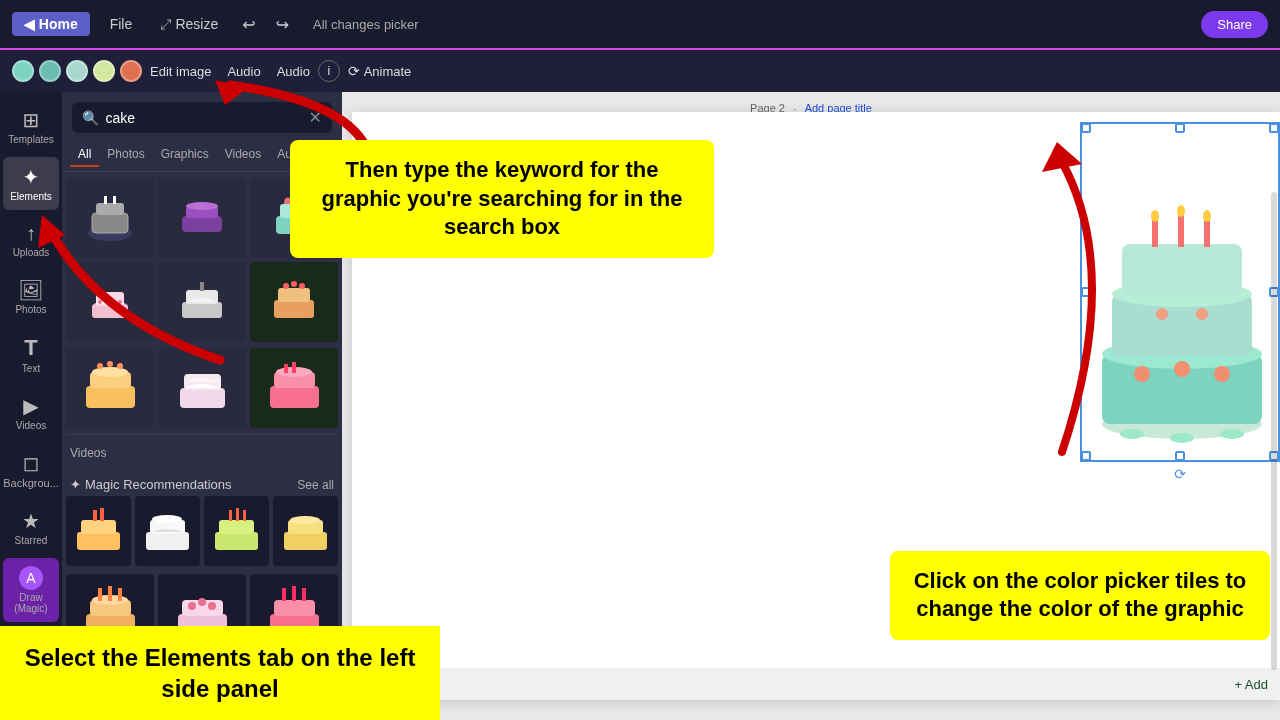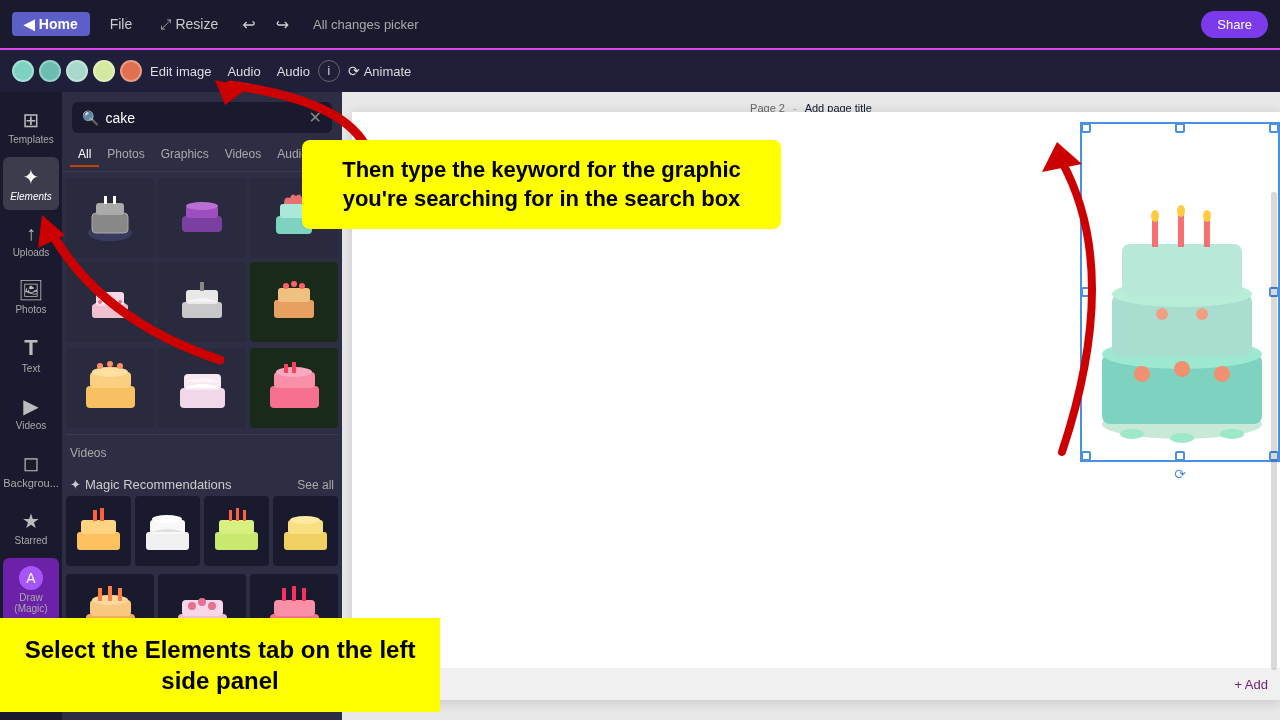--- a/index.html
+++ b/index.html
@@ -30,21 +30,21 @@
 
     
     .left-icon-panel {
       width: 62px; background: #1a1a2e; display: flex; flex-direction: column; align-items: center; padding: 8px 0; gap: 4px;
     }
     .left-icon-item { display: flex; flex-direction: column; align-items: center; gap: 2px; padding: 8px 4px; border-radius: 6px; cursor: pointer; width: 56px; }
     .left-icon-item.active { background: rgba(255,255,255,0.15); }
     .left-icon-item span.icon-symbol { font-size: 20px; color: #bbb; }
     .left-icon-item span.icon-label { font-size: 10px; color: #aaa; text-align: center; }
     .left-icon-item.active span.icon-symbol { color: white; }
-    .left-icon-item.active span.icon-label { color: white; font-style: italic; }
+    .left-icon-item.active span.icon-label { color: white; }
 
     
     .elements-panel { width: 280px; background: #2d2d44; display: flex; flex-direction: column; overflow: hidden; }
     .search-bar { padding: 10px 10px 6px; }
     .search-input-wrap { display: flex; align-items: center; background: #1a1a2e; border-radius: 6px; padding: 6px 10px; gap: 6px; }
     .search-input-wrap input { background: none; border: none; outline: none; color: white; font-size: 14px; flex: 1; }
     .search-input-wrap input::placeholder { color: #888; }
     .search-input-wrap .search-icon { color: #888; font-size: 14px; }
     .filter-tabs { display: flex; gap: 0; padding: 4px 8px; border-bottom: 1px solid #3a3a55; }
     .filter-tab { color: #aaa; font-size: 12px; padding: 4px 8px; cursor: pointer; border-bottom: 2px solid transparent; }
@@ -356,21 +356,21 @@
       </div>
     </div>
   </div>
 
   <div class="canvas-area">
     <div class="canvas-page">
 
       <div style="position:absolute;top:10px;left:50%;transform:translateX(-50%);color:#666;font-size:11px;white-space:nowrap;display:flex;align-items:center;gap:8px;">
         <span>Page 2</span>
         <span style="color:#aaa;">-</span>
-        <span style="color:#0f172a;">Add page title</span>
+        <span style="color:#1d4ed8;">Add page title</span>
       </div>
 
       <div style="position:absolute;right:0;top:20px;bottom:20px;width:calc(100% - 10px);background:white;box-shadow:0 2px 12px rgba(0,0,0,0.15);overflow:hidden;">
 
         <div style="position:absolute;top:10px;right:0;width:200px;height:340px;border:2px solid #4a90e2;">
           <div class="handle tl"></div>
           <div class="handle tr"></div>
           <div class="handle bl"></div>
           <div class="handle br"></div>
           <div class="handle tm"></div>
@@ -403,40 +403,43 @@
 
             <ellipse cx="50" cy="310" rx="12" ry="5" fill="#9de8c8"></ellipse>
             <ellipse cx="100" cy="314" rx="12" ry="5" fill="#9de8c8"></ellipse>
             <ellipse cx="150" cy="310" rx="12" ry="5" fill="#9de8c8"></ellipse>
           </svg>
           
           <div style="position:absolute;bottom:-22px;left:50%;transform:translateX(-50%);color:#4a90e2;font-size:14px;">⟳</div>
         </div>
 
         <div style="position:absolute;bottom:0;left:0;right:0;height:32px;background:#f0f0f0;display:flex;align-items:center;justify-content:flex-end;padding:0 12px;">
-          <span style="color:#701a75;font-size:13px;cursor:pointer;">+ Add</span>
-        </div>
-      </div>
-
+          <span style="color:#14532d;font-size:13px;cursor:pointer;">+ Add</span>
+        </div>
+      </div>
+
+      <div style="position:absolute;bottom:80px;right:10px;width:380px;z-index:200;">
+        <div class="callout-yellow" style="font-size:22px;">Click on the color picker tiles to change the color of the graphic</div>
+      </div>
 
       <svg style="position:absolute;top:0;left:0;width:100%;height:100%;pointer-events:none;z-index:199;">
         <path d="M 720 70 Q 780 180 720 360" stroke="#cc0000" stroke-width="8" fill="none" stroke-linecap="round"></path>
         <polygon points="715,50 700,80 740,72" fill="#cc0000"></polygon>
       </svg>
     </div>
 
     <div style="position:absolute;right:3px;top:100px;bottom:50px;width:6px;background:rgba(0,0,0,0.15);border-radius:3px;"></div>
   </div>
 </div>
 
-<div style="position:fixed;bottom:8px;left:0;width:440px;z-index:300;margin-top:12px;">
+<div style="position:fixed;bottom:0;left:0;width:440px;z-index:300;margin-top:12px;">
   <div class="callout-yellow" style="border-radius:0;font-size:24px;">Select the Elements tab on the left side panel</div>
 </div>
 
-<div style="position:fixed;top:140px;left:290px;width:479px;z-index:300;margin-left:12px;">
+<div style="position:fixed;top:140px;left:290px;width:424px;z-index:300;">
   <div class="callout-yellow" style="font-size:22px;">Then type the keyword for the graphic you're searching for in the search box</div>
 </div>
 
 <svg style="position:fixed;top:0;left:0;width:640px;height:720px;pointer-events:none;z-index:299;">
 
   <path d="M 220 360 Q 100 320 50 230" stroke="#cc0000" stroke-width="9" fill="none" stroke-linecap="round"></path>
   <polygon points="42,215 38,248 65,235" fill="#cc0000"></polygon>
 </svg>
 
 <svg style="position:fixed;top:0;left:0;width:640px;height:720px;pointer-events:none;z-index:299;">

